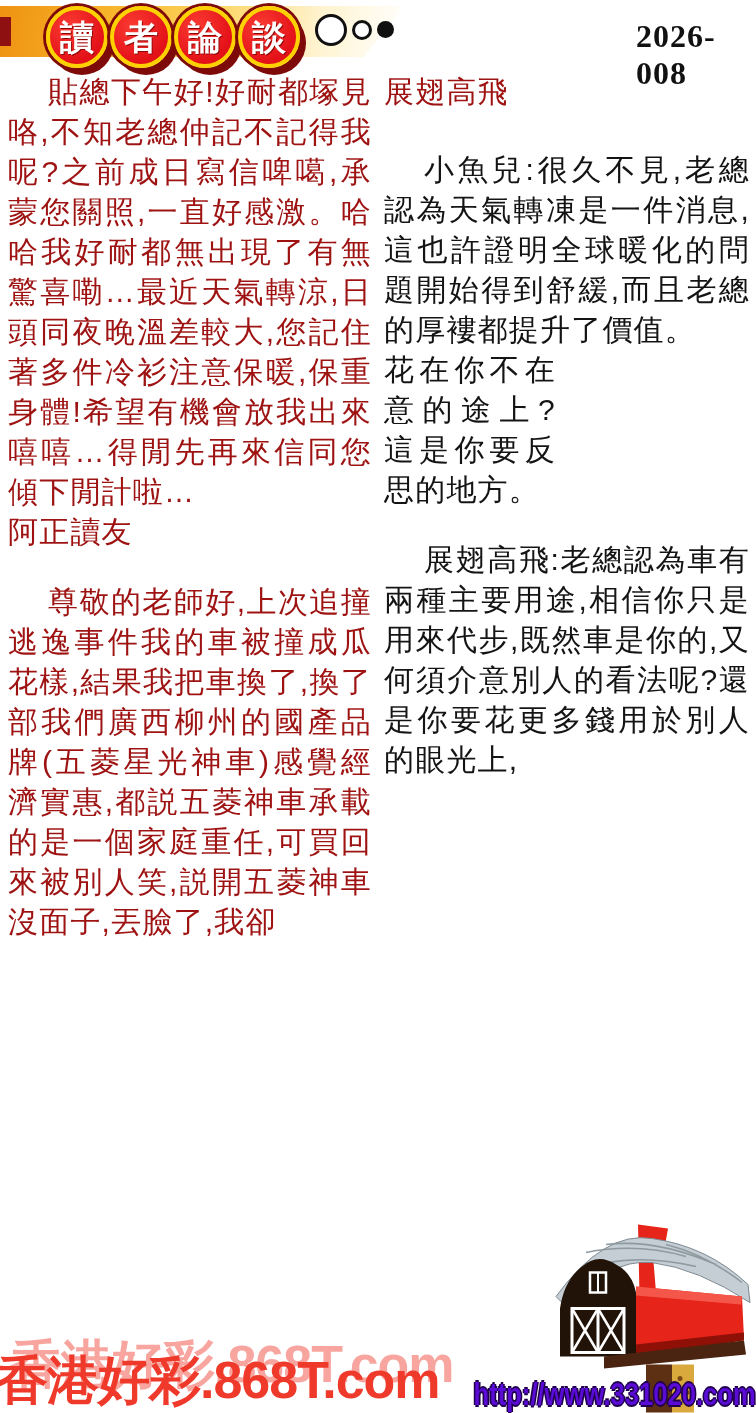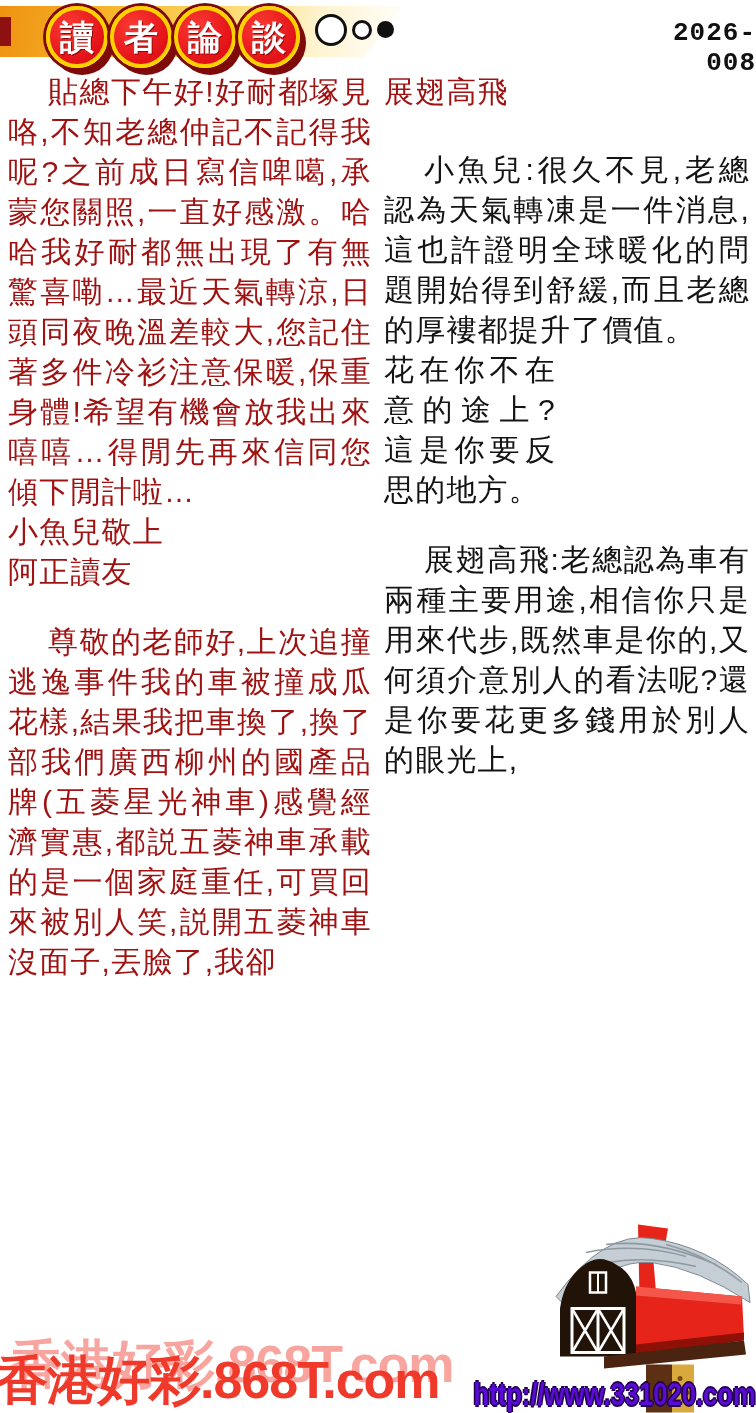--- a/index.html
+++ b/index.html
@@ -26,22 +26,22 @@
     font-style:normal;color:#ffffff;font-weight:bold;font-size:34px;line-height:1;
     text-shadow:1px 1px 0 #8d0606;
   }
   .tc1{left:46px;} .tc2{left:110px;} .tc3{left:174px;} .tc4{left:238px;}
   .dot{position:absolute;border-radius:50%;}
   .dot1{left:315px;top:14px;width:26px;height:26px;background:#fff;border:3px solid #101010;}
   .dot2{left:352px;top:20px;width:14px;height:14px;background:#fff;border:3px solid #101010;}
   .dot3{left:377px;top:21px;width:17px;height:17px;background:#101010;}
   .issue{
     position:absolute;left:636px;top:18px;
-    font-family:Liberation Mono, monospace;
-    font-size:26px;font-weight:bold;color:#111;letter-spacing:1px;text-align:right;
+    font-family:Liberation Serif, serif;
+    font-size:32px;font-weight:bold;color:#111;letter-spacing:1px;
   }
   
   .columns{
     position:absolute;left:8px;top:66px;width:742px;z-index:2;
     display:flex;gap:12px;margin-top:6px;
   }
   .col{font-size:30px;line-height:40px;letter-spacing:1.2px;}
   .col.left{width:364px;}
   .col.right{width:366px;}
   .col p{margin:0;text-align:justify;text-justify:inter-ideograph;}
@@ -95,21 +95,20 @@
     <span class="dot dot1"></span>
     <span class="dot dot2"></span>
     <span class="dot dot3"></span>
 
     <div class="issue">2026-008</div>
   </header>
 
   <main class="columns">
     <section class="col left">
       <p class="red indent">貼總下午好!好耐都塚見咯,不知老總仲記不記得我呢?之前成日寫信啤噶,承蒙您關照,一直好感激。哈哈我好耐都無出現了有無驚喜嘞…最近天氣轉涼,日頭同夜晚溫差較大,您記住著多件冷衫注意保暖,保重身體!希望有機會放我出來嘻嘻…得閒先再來信同您傾下閒計啦…</p>
-      <p class="red sig">小魚兒敬上</p>
 
       <p class="red sig">阿正讀友</p>
 
       <p class="red indent gap30">尊敬的老師好,上次追撞逃逸事件我的車被撞成瓜花樣,結果我把車換了,換了部我們廣西柳州的國產品牌(五菱星光神車)感覺經濟實惠,都説五菱神車承載的是一個家庭重任,可買回來被別人笑,説開五菱神車沒面子,丟臉了,我卻</p>
     </section>
 
     <section class="col right">
       <p class="red sig">展翅高飛</p>
 
       <p class="blk indent gap38">小魚兒:很久不見,老總認為天氣轉凍是一件消息,這也許證明全球暖化的問題開始得到舒緩,而且老總的厚褸都提升了價值。</p>

